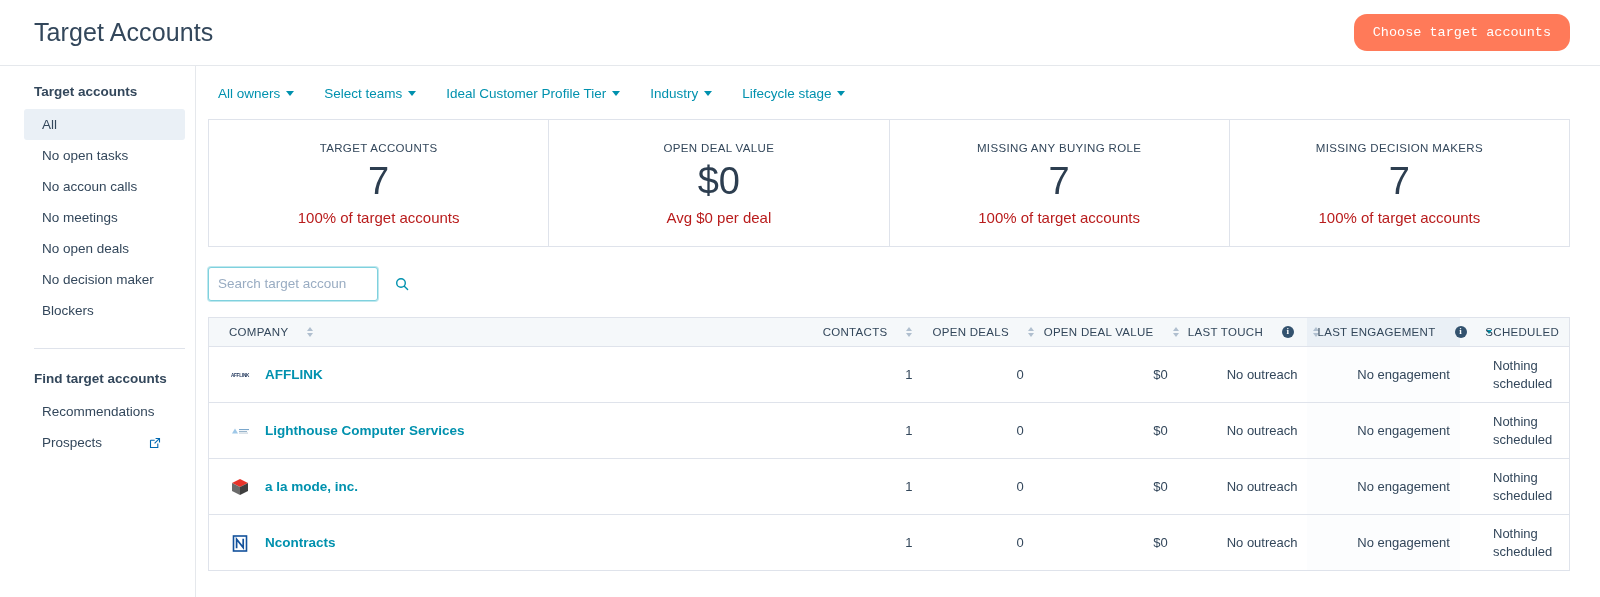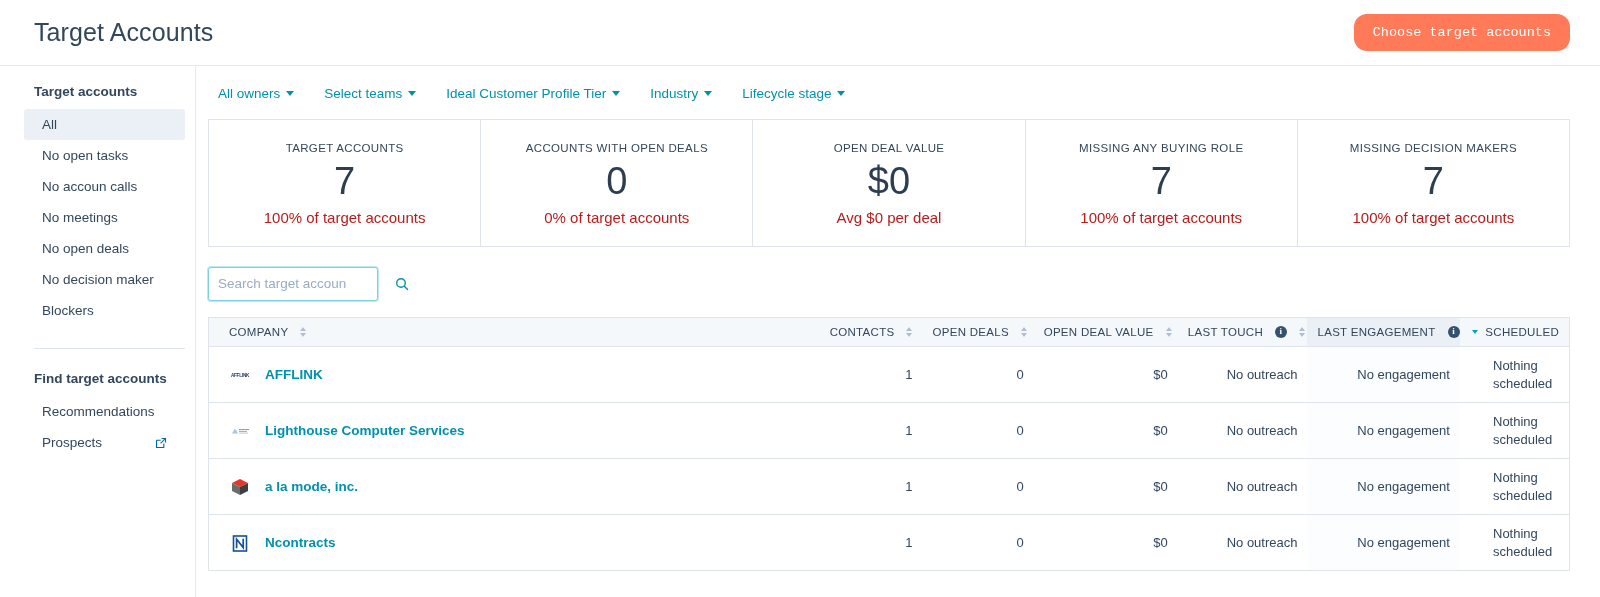--- a/index.html
+++ b/index.html
@@ -68,21 +68,20 @@
   .side-item.active { background: #eaf0f6; }
   .side-sep {
     height: 1px;
     background: #dfe3eb;
     margin: 22px 10px 0 34px;
   }
   .side-block2 { padding-top: 22px; }
   .side-link-row {
     display: flex;
     align-items: center;
-    justify-content: space-between;
     font-size: 13.5px;
     color: #33475b;
     padding: 8px 18px 8px 18px;
     margin: 0 10px 0 24px;
     cursor: pointer;
     gap: 47px;
   }
   .ico-info {
     display: inline-flex; align-items: center; justify-content: center;
     width: 12px; height: 12px; border-radius: 50%;
@@ -197,21 +196,21 @@
     letter-spacing: .3px;
     color: #33475b;
     height: 29px;
     padding: 0 10px;
     text-align: right;
     white-space: nowrap;
     vertical-align: middle;
   }
   thead th.col-company { text-align: left; padding-left: 20px; }
   thead th.sorted { background: #eaf0f6; margin-top: 25px; }
-  .th-in { display: inline-flex; align-items: center; gap: 12px; }
+  .th-in { display: inline-flex; align-items: center; gap: 19px; }
   .sorter { display: inline-flex; flex-direction: column; gap: 2px; line-height: 0; }
   .sorter i {
     width: 0; height: 0; display: block;
     border-left: 3.5px solid transparent;
     border-right: 3.5px solid transparent;
   }
   .sorter i.up { border-bottom: 4px solid #b0bfcf; }
   .sorter i.dn { border-top: 4px solid #b0bfcf; }
   .sorter.active i.dn { border-top-color: #00a4bd; }
 
@@ -317,25 +316,20 @@
         <span>Lifecycle stage</span>
         <span class="caret"></span>
       </div>
     </div>
 
     <div class="stats">
       <div class="stat">
         <div class="stat-label">TARGET ACCOUNTS</div>
         <div class="stat-value">7</div>
         <div class="stat-sub">100% of target accounts</div>
-      </div>
-      <div class="stat">
-        <div class="stat-label">ACCOUNTS WITH OPEN DEALS</div>
-        <div class="stat-value">0</div>
-        <div class="stat-sub">0% of target accounts</div>
       </div>
       <div class="stat">
         <div class="stat-label">OPEN DEAL VALUE</div>
         <div class="stat-value">$0</div>
         <div class="stat-sub">Avg $0 per deal</div>
       </div>
       <div class="stat">
         <div class="stat-label">MISSING ANY BUYING ROLE</div>
         <div class="stat-value">7</div>
         <div class="stat-sub">100% of target accounts</div>

